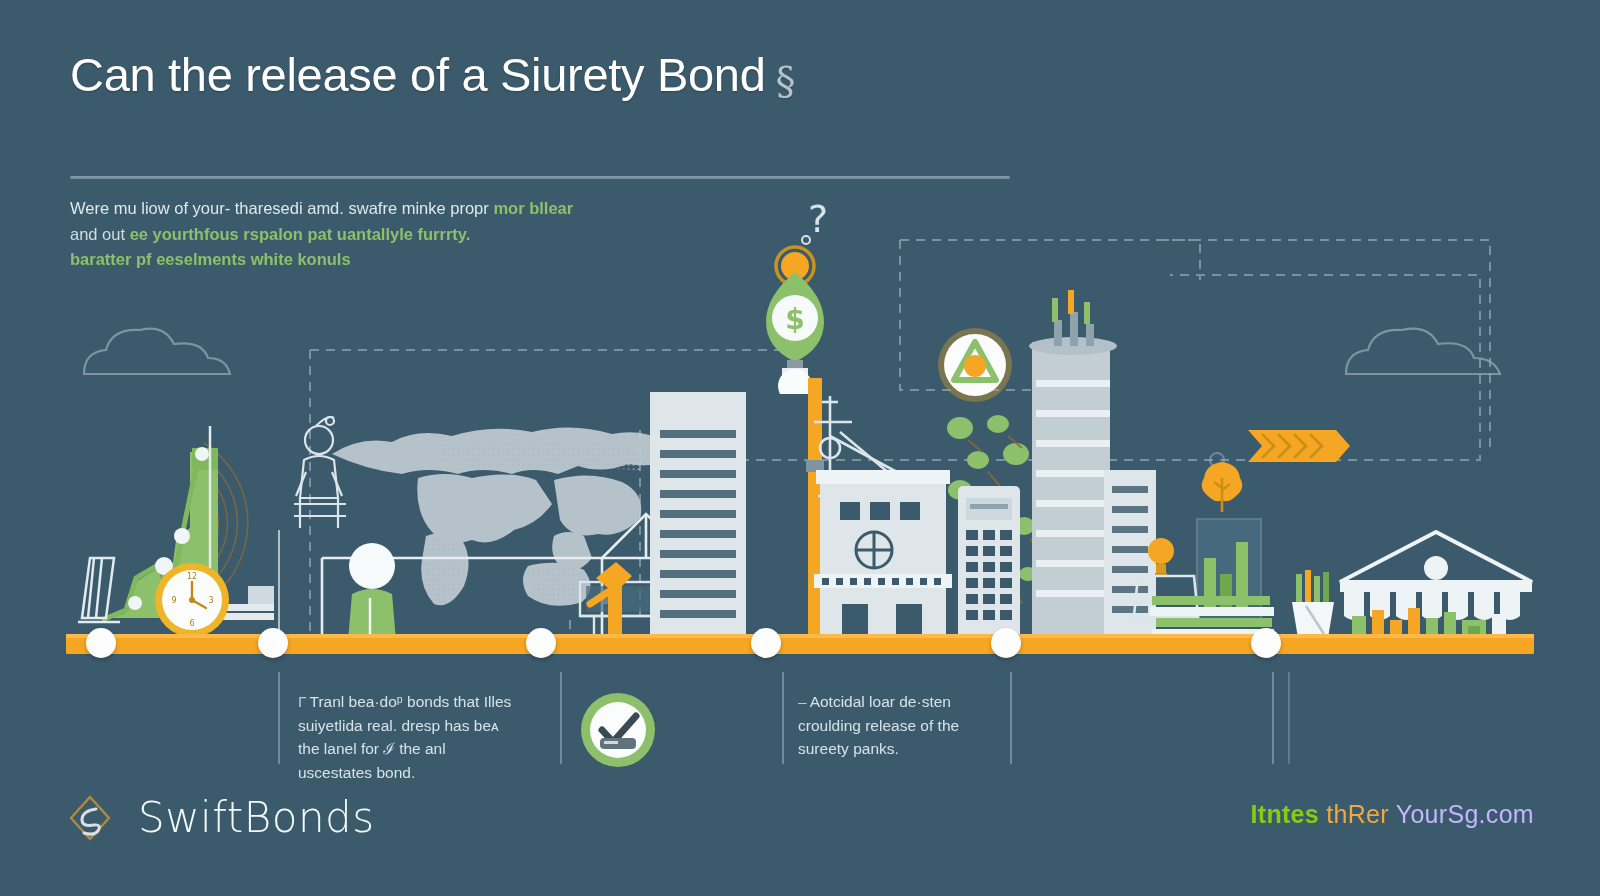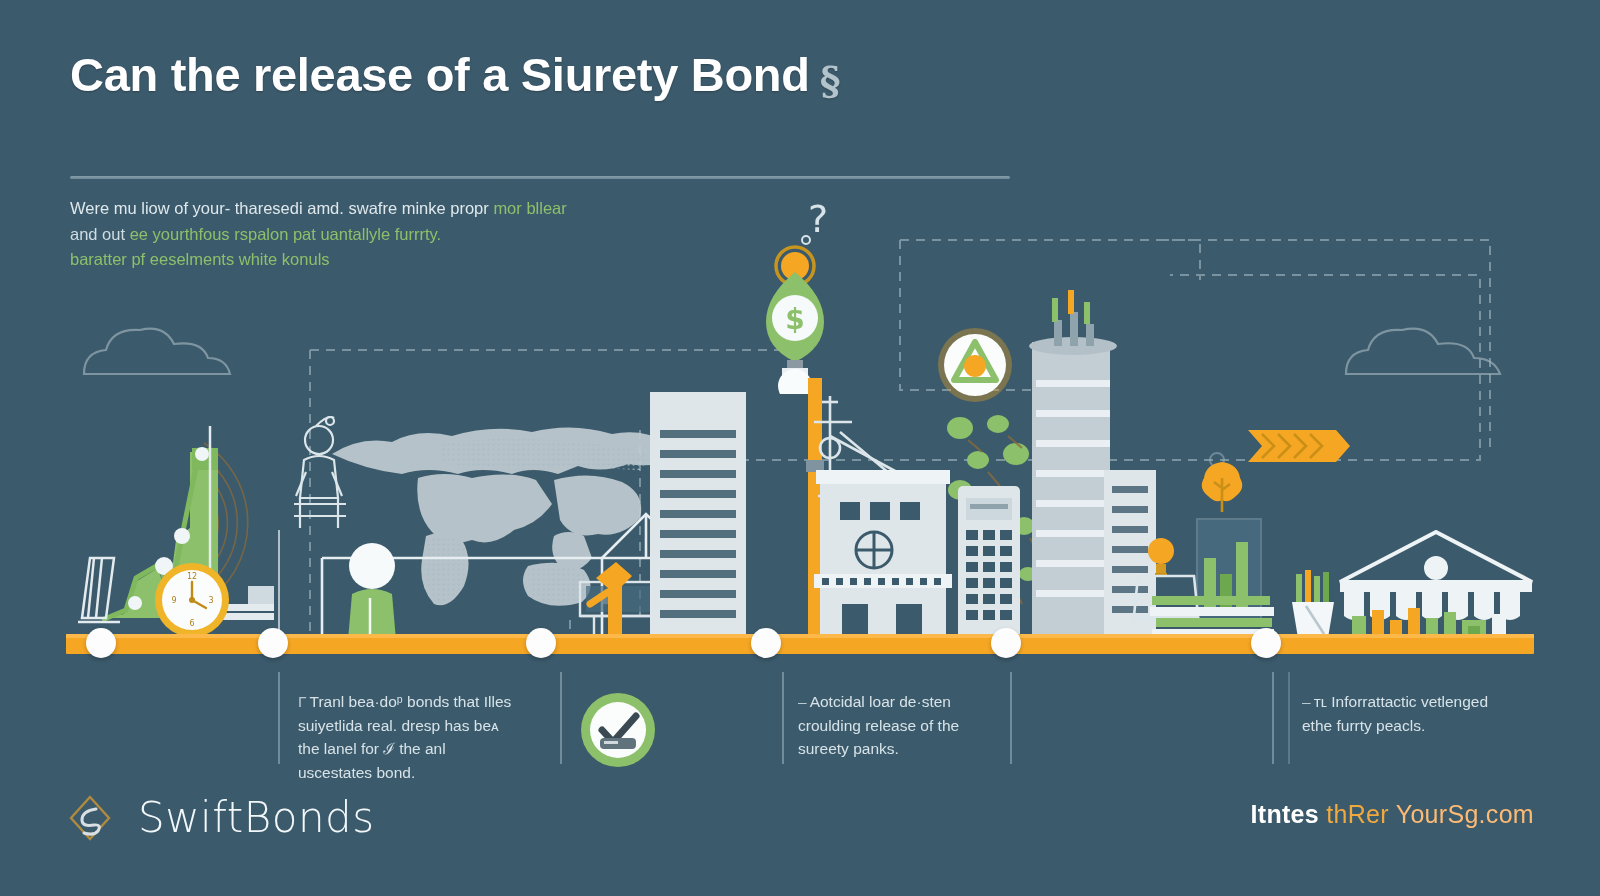--- a/index.html
+++ b/index.html
@@ -9,33 +9,33 @@
     font-family:"Liberation Sans",sans-serif;
     position:relative;
   }
   #stage{position:absolute;inset:0;width:1600px;height:896px;}
   .abs{position:absolute;}
 
   
   #title{
     left:70px;top:48px;width:960px;
     color:#ffffff;font-size:47px;line-height:1.17;
-    font-weight:700;letter-spacing:-0.3px;
+    font-weight:400;letter-spacing:-0.3px;
     text-shadow:0 1px 2px rgba(0,0,0,.25);
   }
   #title-suffix-icon{
     display:inline-block;vertical-align:-4px;margin-left:10px;
     color:#c9d6dd;font-size:40px;opacity:.85;font-family:"DejaVu Serif",serif;
   }
   #divider{left:70px;top:176px;width:940px;height:3px;
     background:linear-gradient(to bottom,#9fb4bf,#7e97a3);opacity:.75;border-radius:2px;}
 
   #subtitle{left:70px;top:196px;width:660px;font-size:16.5px;line-height:1.55;}
   #subtitle .l1{color:#dfe8ec;text-align:center;}
-  #subtitle .g{color:#8cc06a;}
+  #subtitle .g{color:#8cc06a;font-weight:bold;}
   #subtitle .l2{color:#cfdde3;}
 
   
   #timeline-bar{left:66px;top:634px;width:1468px;height:20px;background:#f5a623;border-radius:1px;}
   #timeline-bar-hi{left:66px;top:634px;width:1468px;height:4px;background:#ffc05a;opacity:.7;}
   .node{
     width:30px;height:30px;border-radius:50%;background:#fdfdfd;
     box-shadow:0 2px 4px rgba(0,0,0,.22);
   }
 
@@ -45,23 +45,23 @@
   
   .cap{font-size:15.5px;line-height:1.52;color:#d7e3e8;width:215px;}
   .cap .bullet{color:#b9c9d1;margin-right:3px;}
   #cap-center{font-size:19px;color:#e6eef1;left:606px;top:782px;width:300px;}
 
   
   #logo{left:68px;top:793px;display:flex;align-items:center;gap:10px;}
   #logo-text{font-size:42px;color:#f2f7f9;font-weight:300;letter-spacing:.5px;
     font-family:"DejaVu Sans",sans-serif;margin-left:16px;}
   #url{right:66px;top:800px;font-size:25px;letter-spacing:.3px;}
-  #url .a{color:#ffffff;font-weight:700;}
+  #url .a{color:#84cc16;font-weight:700;}
   #url .b{color:#f0a93f;}
-  #url .c{color:#fdba74;}
+  #url .c{color:#c4b5fd;}
 
   
   .bldg{background:#dfe6ea;}
   .bldg-d{background:#c3ced4;}
   .org{background:#f5a623;}
   .cloud{opacity:.45;}
 </style>
 </head>
 <body>
 
@@ -491,23 +491,20 @@
       <span class="g">baratter pf eeselments white konuls</span>
     </div>
   </div>
 
   <div class="abs cap" style="left:298px;top:690px;">
     <span class="bullet">Γ</span><span>Tranl bea·doᵖ bonds that Illes suiyetlida real. dresp has beᴀ the lanel for ℐ the anl uscestates bond.</span>
   </div>
   <div class="abs cap" style="left:798px;top:690px;">
     <span class="bullet">–</span><span>Aotcidal loar de·sten croulding release of the sureety panks.</span>
   </div>
-  <div class="abs cap" style="left:1302px;top:690px;width:208px;">
-    <span class="bullet">–</span><span>ᴛʟ Inforrattactic vetlenged ethe furrty peacls.</span>
-  </div>
 
   <svg class="abs" style="left:578px;top:690px;" width="80" height="80" viewBox="0 0 80 80">
     <circle cx="40" cy="40" r="37" fill="#8cc06a"></circle>
     <circle cx="40" cy="40" r="28" fill="#fbfdfd"></circle>
     <path d="M24 40 L35 52 L58 26" fill="none" stroke="#3b4a52" stroke-width="7" stroke-linecap="round" stroke-linejoin="round"></path>
     <rect x="22" y="48" width="36" height="11" rx="4" fill="#60737d"></rect>
     <rect x="26" y="51" width="14" height="3" fill="#cfd8dd"></rect>
   </svg>
 
   <div class="abs" id="logo">

